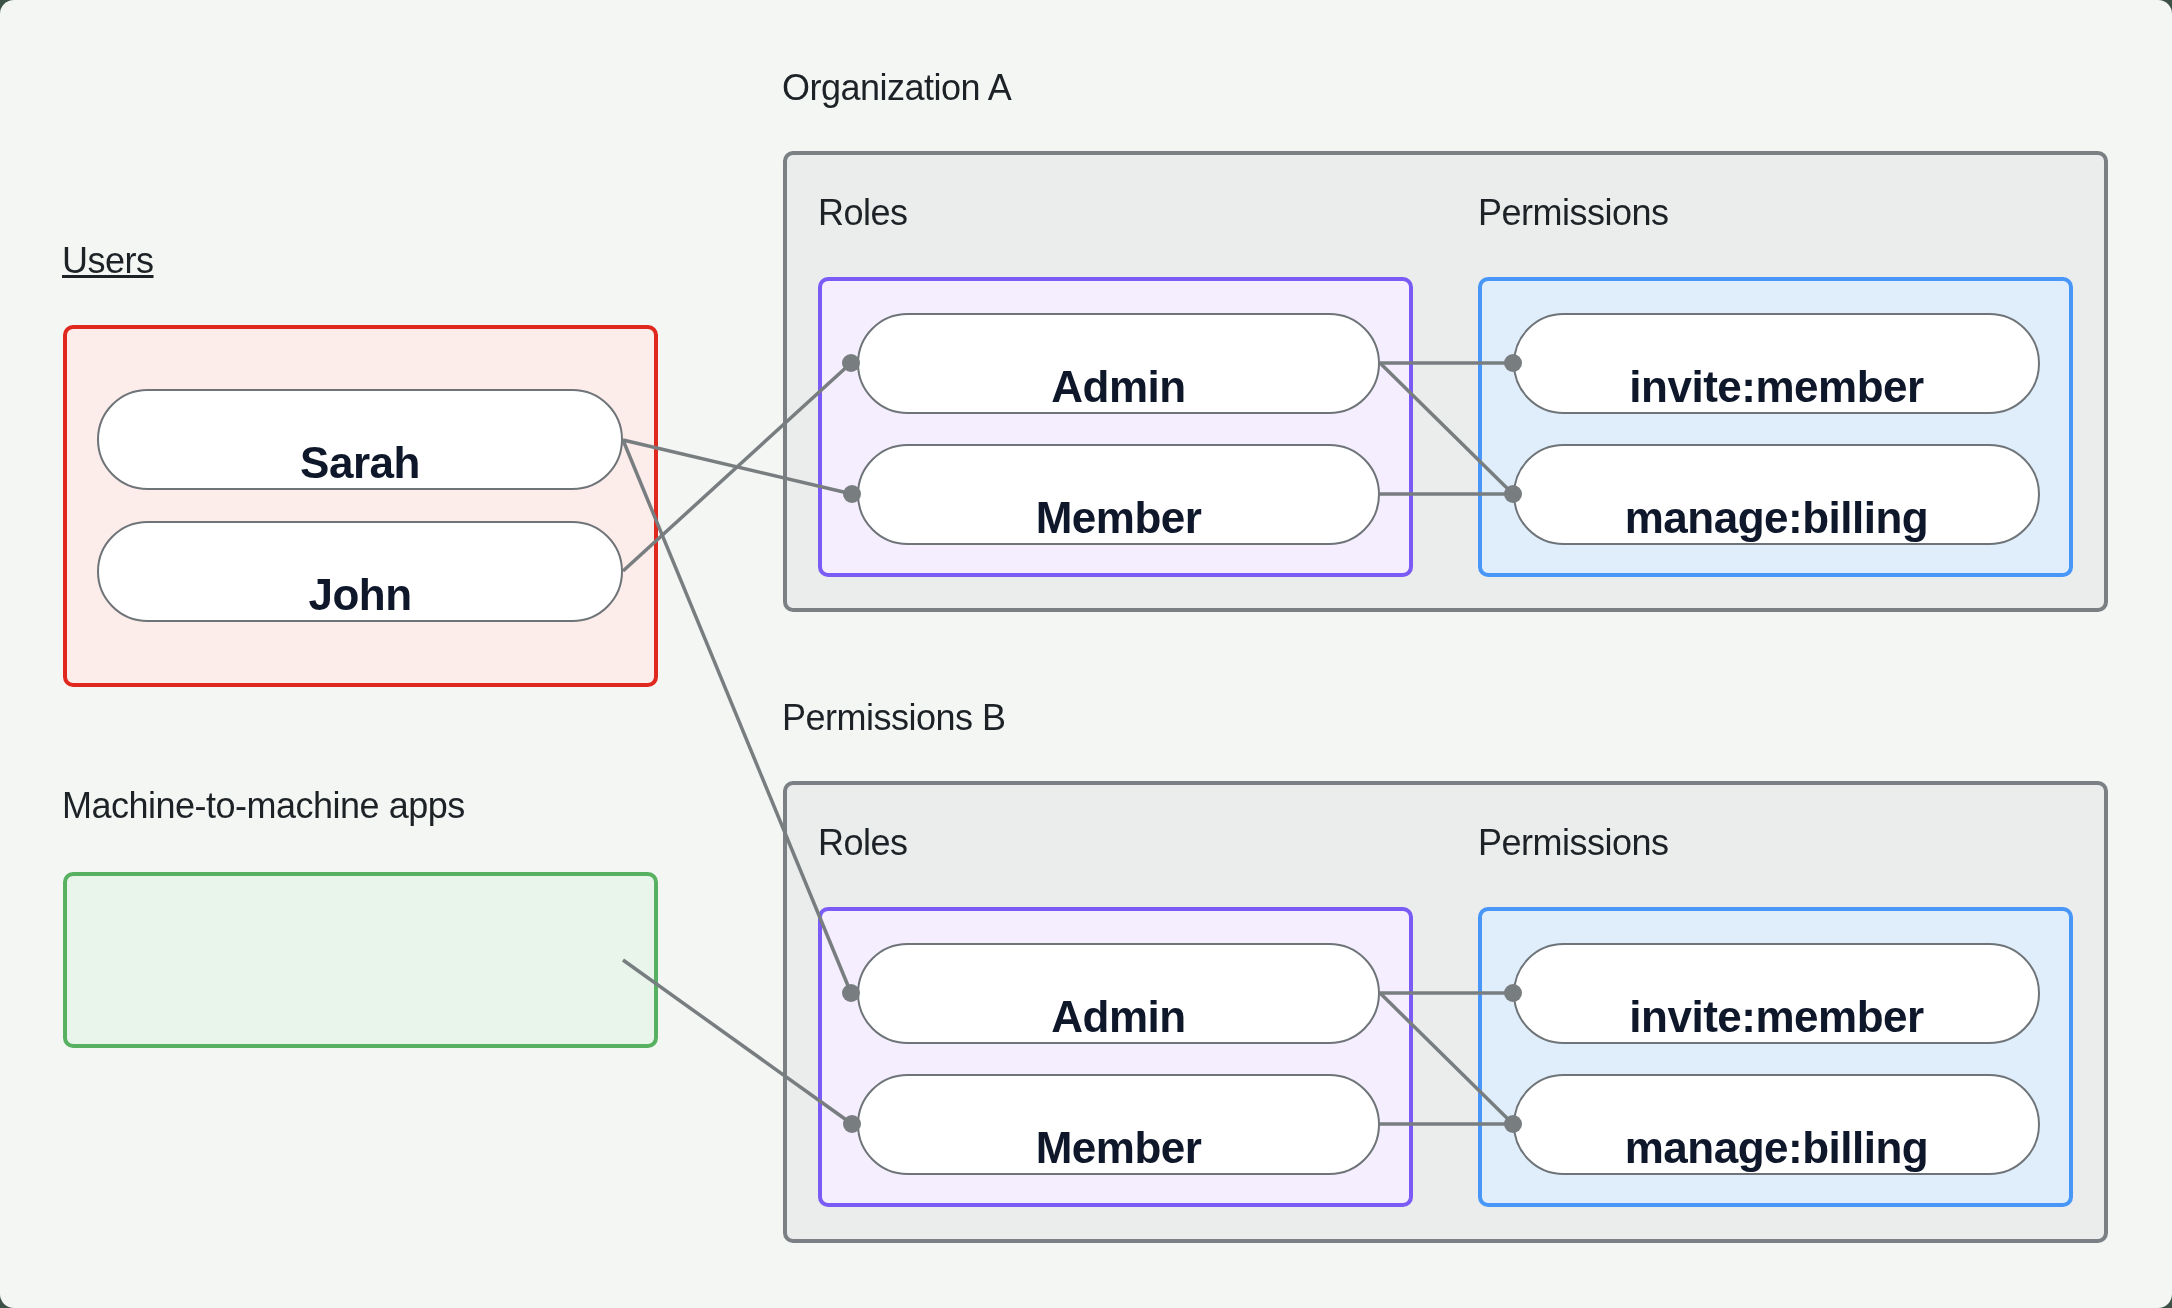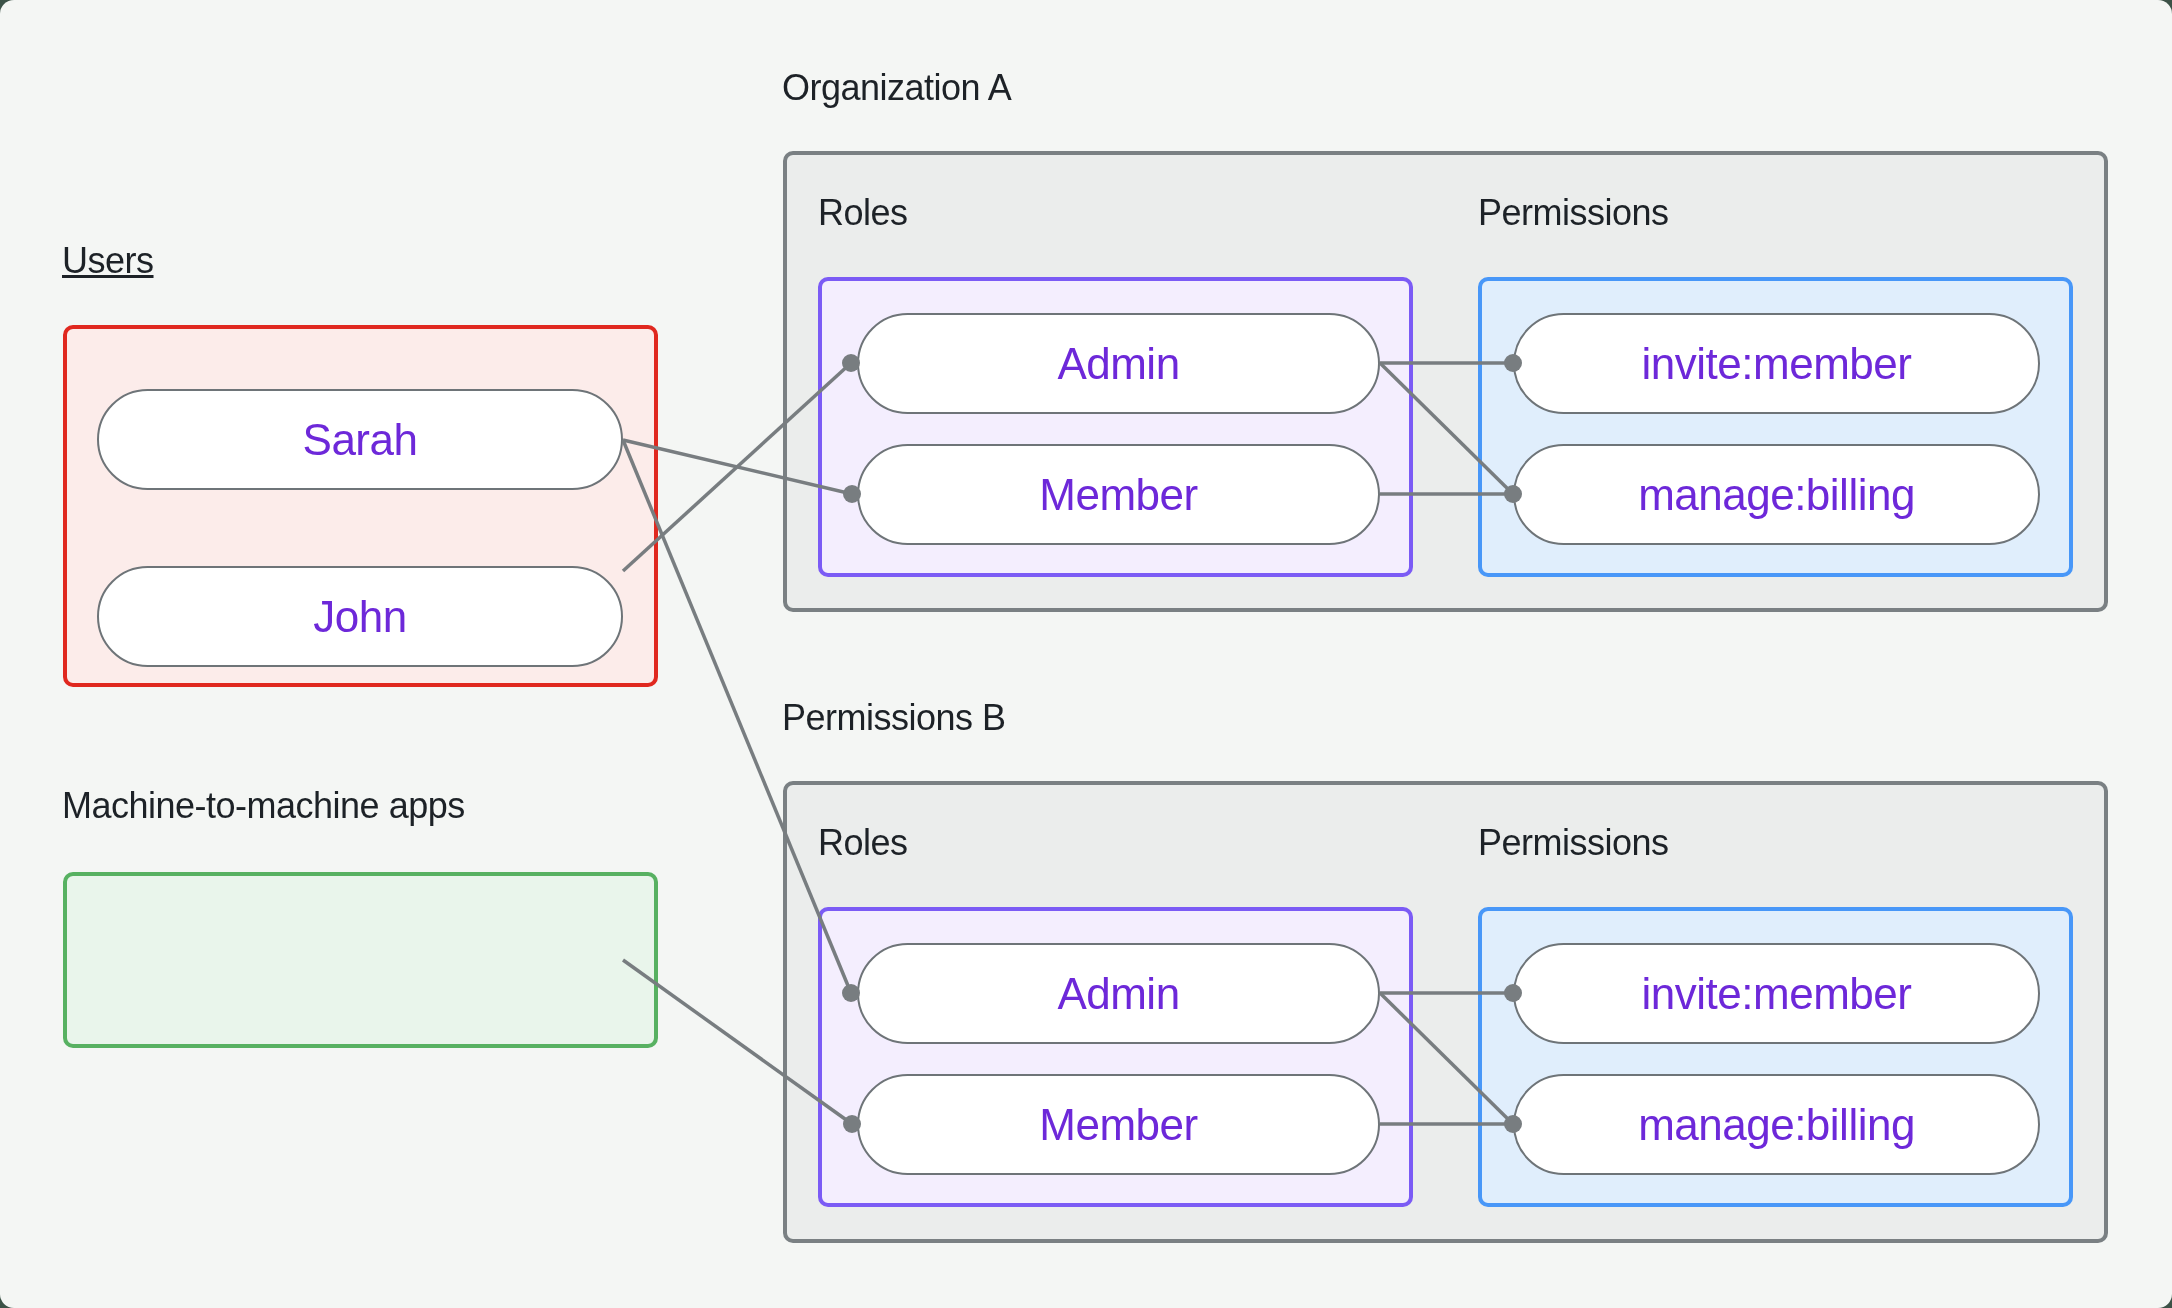--- a/index.html
+++ b/index.html
@@ -53,47 +53,47 @@
     border:4px solid #4897f8;
   }
   .pill{
     position:absolute;
     box-sizing:border-box;
     height:101px;
     background:#ffffff;
     border:2.5px solid #6e7478;
     border-radius:52px;
     display:flex;
-    align-items:center;
+    align-items:flex-end;
     justify-content:center;
     font-size:44px;
-    font-weight:400;
+    font-weight:700;
     letter-spacing:-0.5px;
-    color:#6d28d9;
+    color:#0f172a;
   }
   .edges{
     position:absolute;
     left:0;top:0;
     width:2172px;height:1308px;
     pointer-events:none;
   }
 </style>
 </head>
 <body>
 
 <div class="canvas">
 
   <div class="label" style="left:62px;top:240px;text-decoration:underline;">Users</div>
 
   <div class="group-box users-box" style="left:63px;top:325px;width:595px;height:362px;">
   </div>
   <div class="pill" style="left:97px;top:389px;width:526px;">
     <span>Sarah</span>
   </div>
-  <div class="pill" style="left:97px;top:521px;width:526px;margin-top:45px;">
+  <div class="pill" style="left:97px;top:521px;width:526px;">
     <span>John</span>
   </div>
 
   <div class="label" style="left:62px;top:785px;text-align:right;">Machine-to-machine apps</div>
 
   <div class="group-box m2m-box" style="left:63px;top:872px;width:595px;height:176px;">
   </div>
 
   <div class="label" style="left:782px;top:67px;">Organization A</div>
 

